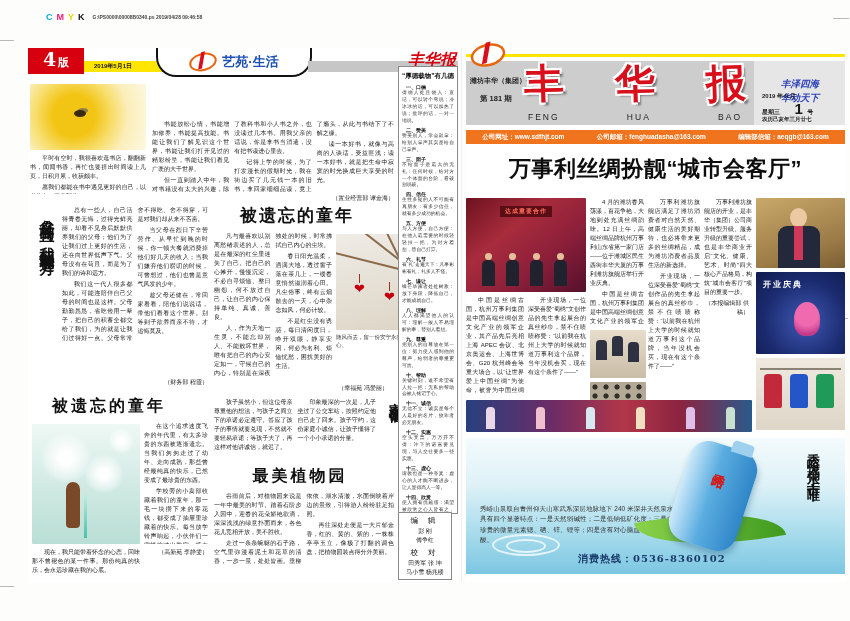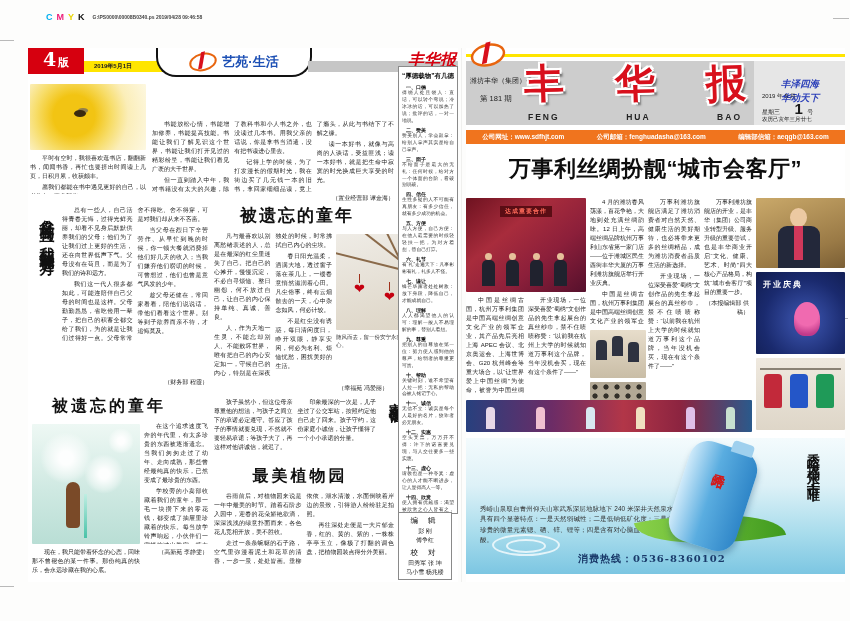--- a/index.html
+++ b/index.html
@@ -33,23 +33,23 @@
   .staffbox{border:1px solid #8a8a8a;text-align:center;overflow:hidden;background:#fff}
   .staff-label{font-weight:normal;font-size:7.5px;letter-spacing:4px;margin:3px 0 1px;color:#111}
   .staff-name{font-size:6px;color:#222;line-height:1.5}
   
   .yline{background:#ffe500}
   .grayband{background:#cdcdcd}
   .rblock{background:#e6e6e6}
   .bigtitle{display:flex;justify-content:space-between;align-items:center}
   .bigtitle span{font-family:"DejaVu Serif",serif;font-weight:bold;font-size:40px;color:#d8101c;transform:rotate(-2deg);
     text-shadow:-2px 0 #fff,2px 0 #fff,0 -2px #fff,0 2px #fff,-2px -2px #fff,2px -2px #fff,-2px 2px #fff,3px 3px 2px rgba(40,40,40,.55)}
-  .pinyin{display:flex;justify-content:space-between;font-weight:bold;font-size:8.5px;letter-spacing:2px;color:#222}
+  .pinyin{display:flex;justify-content:space-between;font-weight:normal;font-size:8.5px;letter-spacing:2px;color:#222}
   .slogan{color:#2a3eb8;font-family:"DejaVu Serif",serif;font-style:italic;font-weight:bold;font-size:9.5px;text-align:center;line-height:1.45}
-  .mh-small{font-size:6px;font-weight:normal;color:#222}
+  .mh-small{font-size:6px;font-weight:bold;color:#222}
   .orangebar{background:#f0741e;color:#fff;font-size:6.5px;font-weight:bold;display:flex;align-items:center;justify-content:space-around}
   .headline{font-weight:bold;font-size:22px;text-align:center;color:#0d0d0d;letter-spacing:0.5px}
   
   .ad{background:linear-gradient(180deg,#f4fbfd 0%,#ddf1f7 35%,#a8dcec 70%,#7cc6e2 100%);overflow:hidden}
   .ad-title{font-family:"DejaVu Serif",serif;font-weight:bold;font-size:26px;color:#101010;letter-spacing:2px}
   .ad-body{font-size:6.5px;line-height:1.6;text-align:justify;color:#333}
   .hotline{font-family:"DejaVu Serif",serif;font-weight:bold;font-size:10px;color:#1a3a6a;letter-spacing:1px}
   .leaf{background:linear-gradient(100deg,#8bd24a,#3f9a1e);border-radius:0 100% 0 100%;transform:rotate(-10deg)}
   .bottle{background:linear-gradient(90deg,#cfeafa,#5aade0 45%,#2f86c8);border-radius:20px;transform:rotate(18deg);box-shadow:2px 4px 6px rgba(30,80,120,.35)}
   .bottle-neck{position:absolute;top:-8px;right:10px;width:22px;height:12px;background:#9fd0ee;border-radius:4px 4px 0 0}

